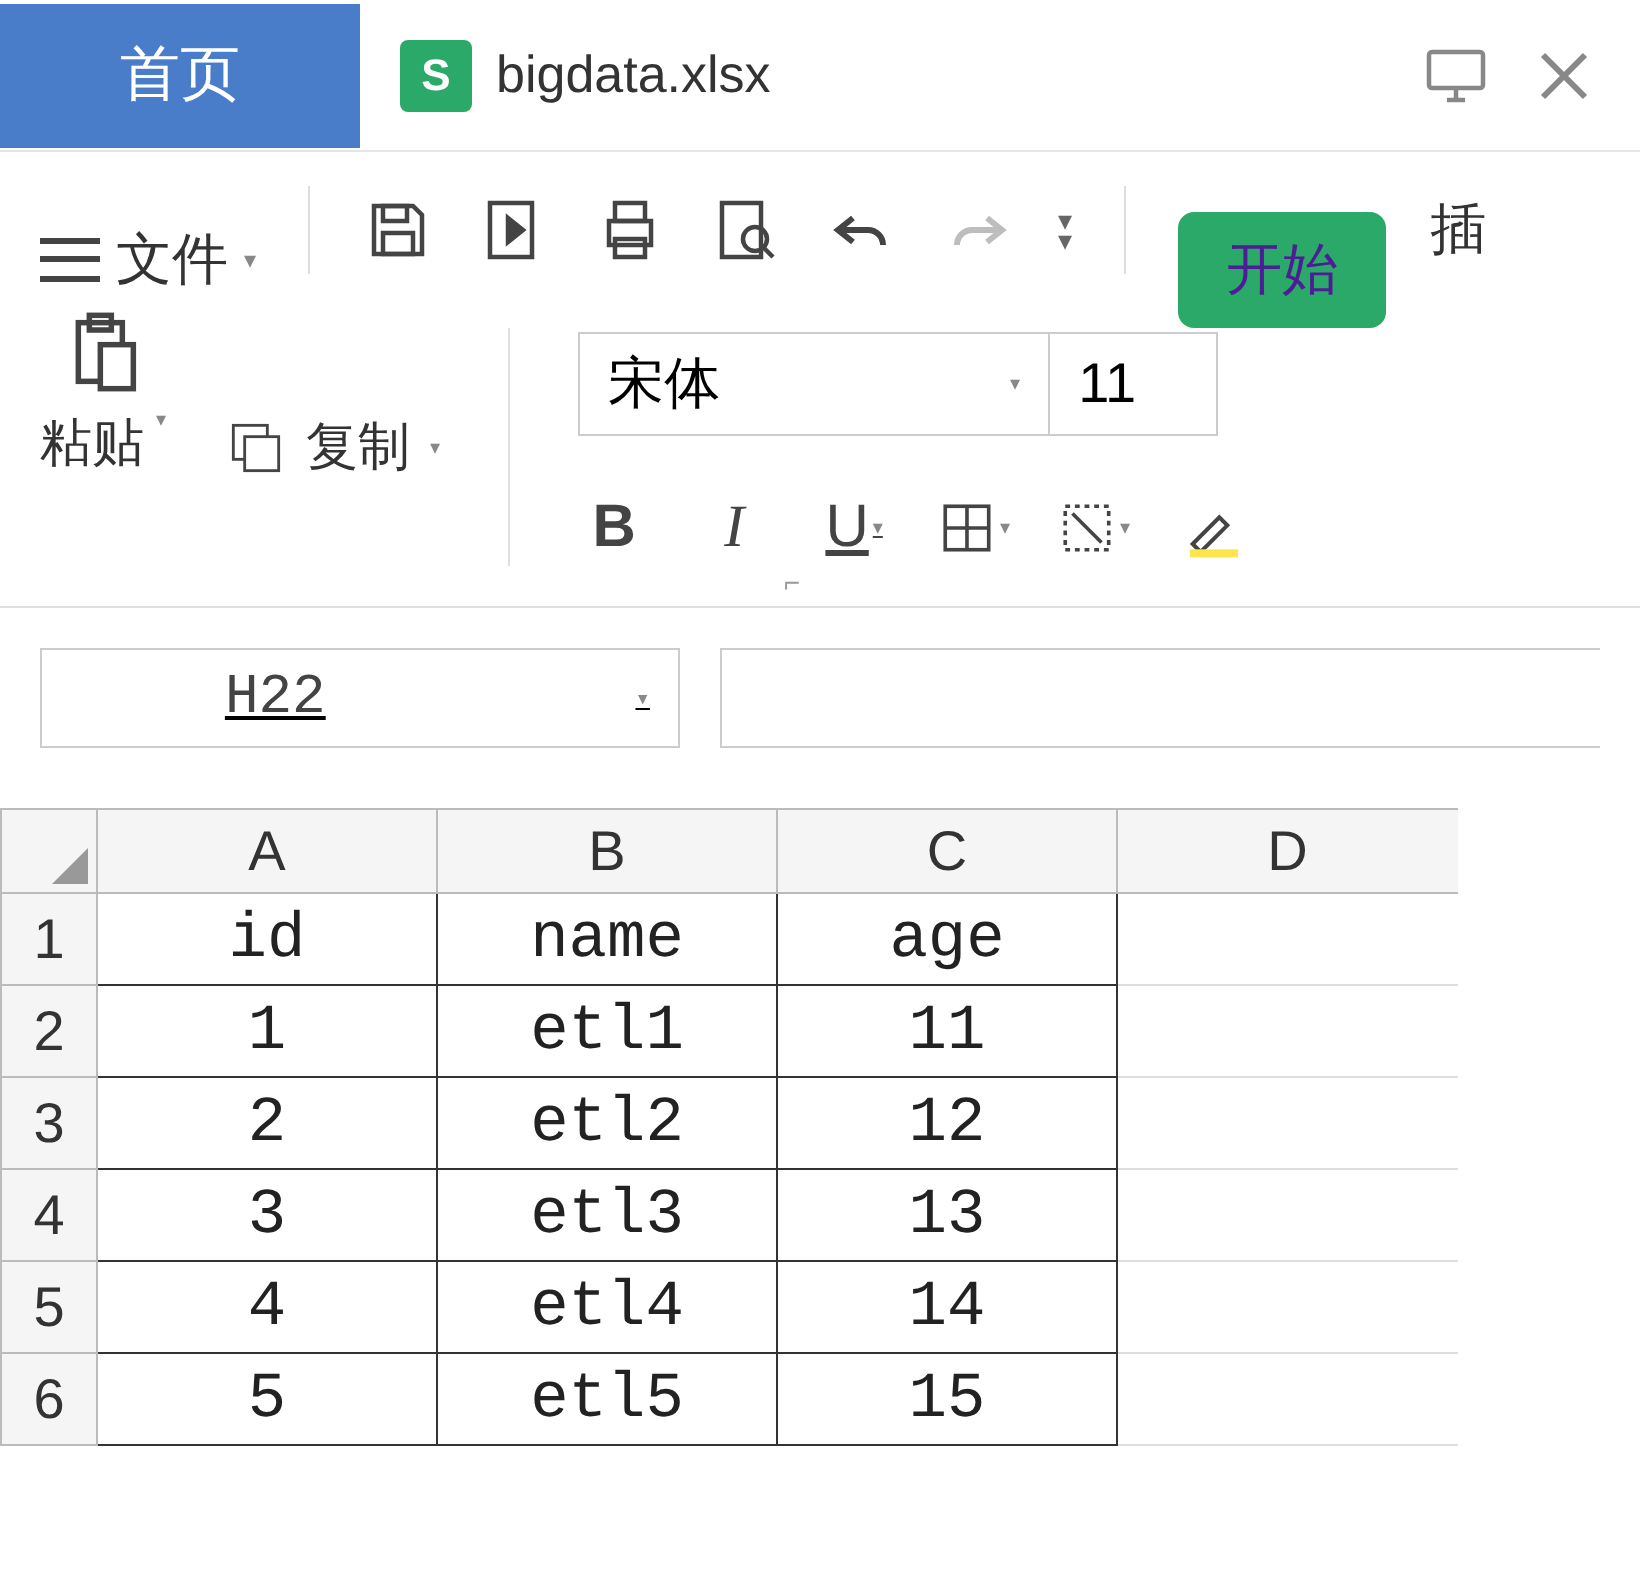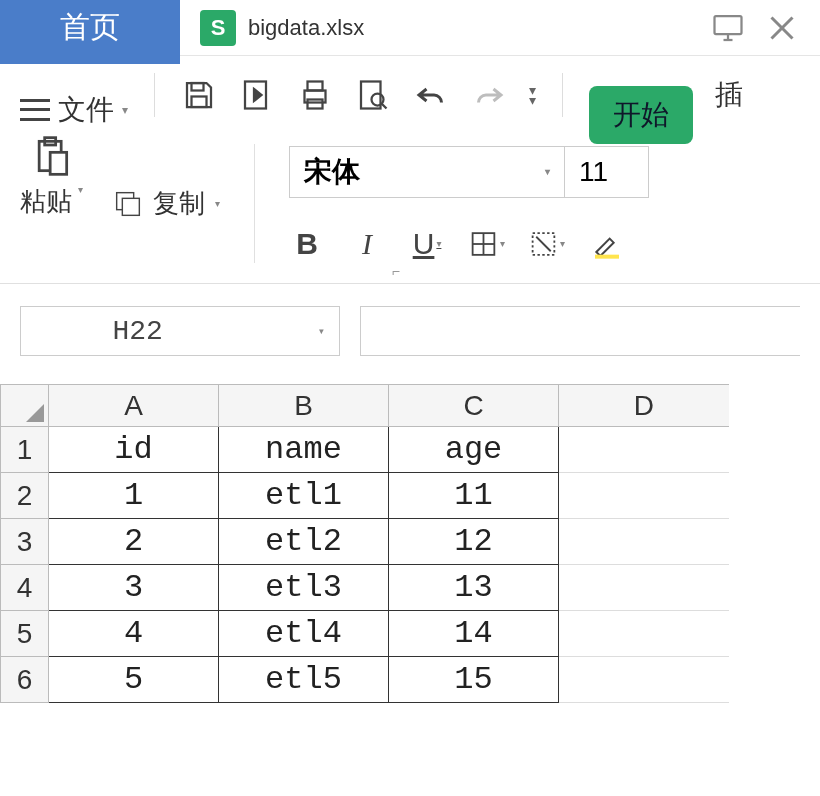--- a/index.html
+++ b/index.html
@@ -1,59 +1,59 @@
 <!DOCTYPE html>
 <html><head>
 <meta charset="utf-8">
 <style>
 * { box-sizing: border-box; margin: 0; padding: 0; }
 body { font-family: "Microsoft YaHei", Arial, sans-serif; background: #fff; width: 820px; height: 796px; overflow: hidden; }
 
 
-.tab-bar { display: flex; align-items: center; height: 56px; border-bottom: 1px solid #e5e5e5; }
+.tab-bar { display: flex; align-items: center; height: 76px; border-bottom: 1px solid #e5e5e5; }
 .tab-home { background: #4a7dc9; color: #fff; width: 180px; height: 72px; display: flex; align-items: center; justify-content: center; font-size: 30px; }
 .tab-file { display: flex; align-items: center; padding: 0 20px; height: 72px; gap: 12px; }
 .file-icon { width: 36px; height: 36px; background: #2ba968; border-radius: 4px; display: flex; align-items: center; justify-content: center; color: #fff; font-size: 22px; font-weight: bold; }
-.file-name { font-size: 22px; color: #333; }
+.file-name { font-size: 26px; color: #333; }
 .tab-right { margin-left: auto; display: flex; gap: 18px; padding-right: 20px; }
 .tab-right svg { width: 30px; height: 30px; }
 
 
 .toolbar1 { display: flex; align-items: center; height: 78px; padding: 0 20px; gap: 22px; }
 .icon-btn { display: flex; align-items: center; justify-content: center; cursor: pointer; }
 .icon-btn svg { width: 36px; height: 36px; stroke: #444; fill: none; stroke-width: 1.5; }
 .file-menu { display: flex; align-items: center; gap: 8px; font-size: 28px; color: #333; cursor: pointer; margin-top: 29px; }
 .hamburger { width: 30px; height: 22px; display: flex; flex-direction: column; justify-content: space-between; }
 .hamburger span { height: 3px; background: #444; }
 .divider-v { width: 1px; height: 44px; background: #ddd; margin: 0 4px; }
-.start-btn { background: #2ba968; color: #0f172a; padding: 10px 24px; border-radius: 8px; font-size: 28px; cursor: pointer; margin-top: 40px; }
+.start-btn { background: #2ba968; color: #4c1d95; padding: 10px 24px; border-radius: 8px; font-size: 28px; cursor: pointer; margin-top: 40px; }
 .dropdown-chev { display: flex; flex-direction: column; align-items: center; gap: 2px; }
 .dropdown-chev span { font-size: 14px; color: #666; line-height: 8px; }
 
 
 .ribbon { display: flex; padding: 0 20px 10px 20px; gap: 28px; align-items: stretch; height: 150px; border-bottom: 1px solid #e0e0e0; position: relative; }
 .ribbon-col { display: flex; flex-direction: column; gap: 12px; justify-content: center; }
 .ribbon-big { display: flex; flex-direction: column; align-items: center; gap: 6px; cursor: pointer; }
 .ribbon-big svg { width: 44px; height: 44px; }
 .ribbon-label { font-size: 26px; color: #333; display: flex; align-items: flex-start; gap: 4px; }
 .ribbon-item { display: flex; align-items: center; gap: 8px; font-size: 26px; color: #333; cursor: pointer; }
 .ribbon-item svg { width: 34px; height: 34px; }
 .ribbon-vdiv { width: 1px; background: #e0e0e0; margin: 10px 6px; }
 .font-box { border: 1px solid #ccc; padding: 6px 14px; font-size: 28px; display: flex; align-items: center; justify-content: space-between; background: #fff; }
-.font-name-box { width: 276px; font-weight: bold; }
+.font-name-box { width: 236px; }
 .font-size-box { width: 84px; border-left: none; }
 .font-row { display: flex; }
 .format-row { display: flex; gap: 24px; align-items: center; padding-top: 12px; }
 .format-row .fbtn { width: 36px; height: 36px; display: flex; align-items: center; justify-content: center; cursor: pointer; font-size: 30px; color: #444; }
 .format-row svg { width: 32px; height: 32px; }
 .small-tri { font-size: 10px; color: #888; margin-left: 2px; }
 .corner-mark { position: absolute; right: 420px; bottom: 4px; font-size: 14px; color: #999; }
 
 
-.fx-bar { display: flex; align-items: flex-end; padding: 18px 20px; gap: 20px; height: 90px; }
+.fx-bar { display: flex; align-items: center; padding: 18px 20px; gap: 20px; height: 90px; text-decoration: underline; }
 .cell-ref { border: 1px solid #ccc; width: 320px; height: 50px; display: flex; align-items: center; padding: 0 14px; font-size: 28px; font-family: "Courier New", monospace; color: #444; }
 .cell-ref .tri { margin-left: auto; font-size: 12px; color: #888; }
 .fx-icons { display: flex; gap: 18px; align-items: center; margin-left: auto; }
 .fx-icons svg { width: 36px; height: 36px; }
 .fx-label { font-size: 30px; font-style: italic; color: #555; font-family: serif; }
 .fx-input { border: 1px solid #ccc; border-right: none; flex: 1; height: 50px; }
 
 
 .grid { display: table; border-collapse: collapse; margin-top: 10px; }
 .grid-row { display: table-row; }

